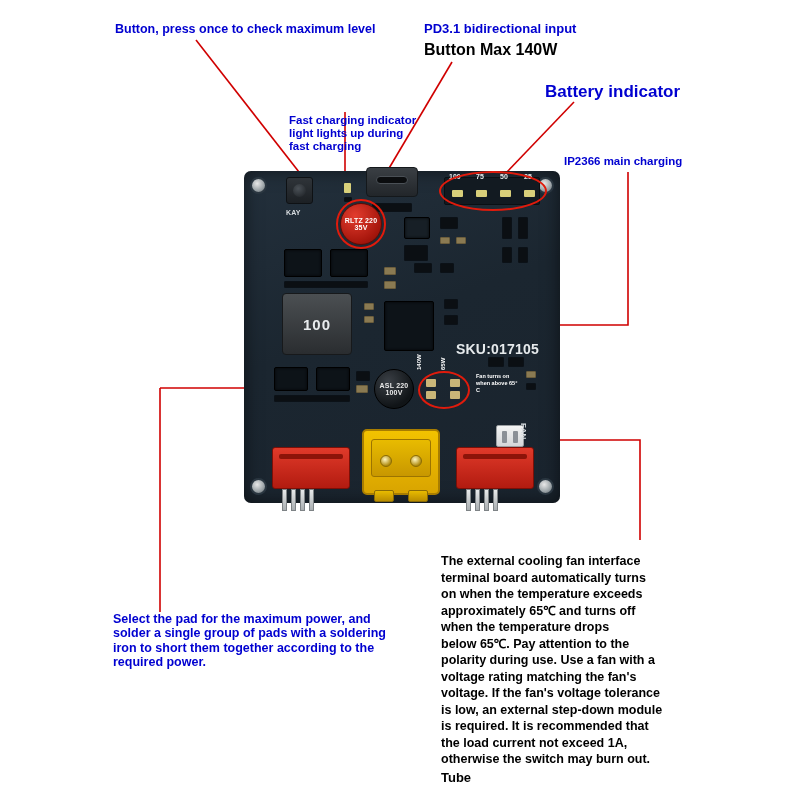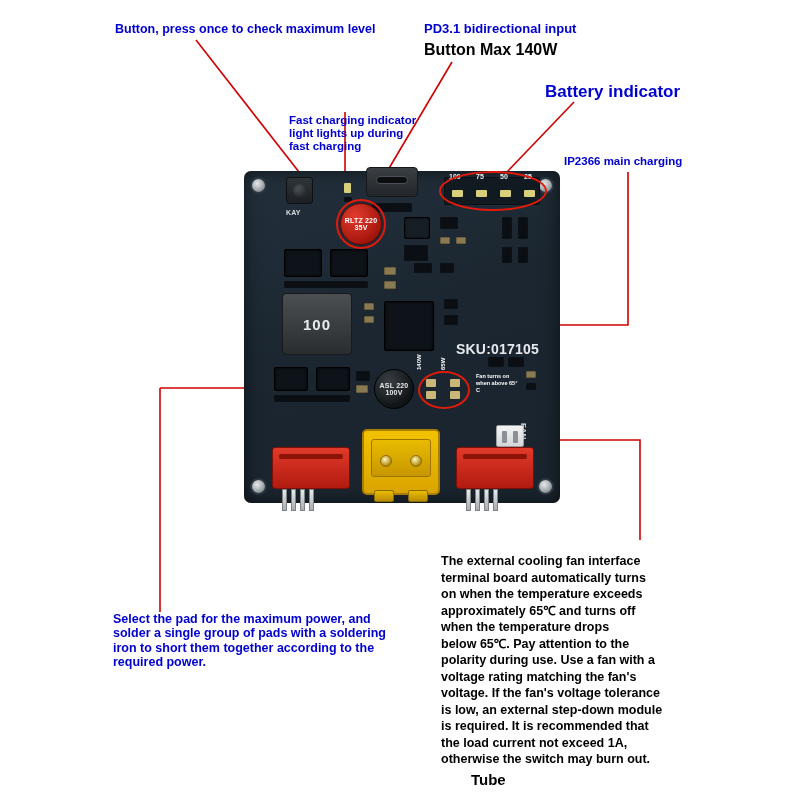--- a/index.html
+++ b/index.html
@@ -283,21 +283,21 @@
 when the temperature drops
 below 65℃. Pay attention to the
 polarity during use. Use a fan with a
 voltage rating matching the fan's
 voltage. If the fan's voltage tolerance
 is low, an external step-down module
 is required. It is recommended that
 the load current not exceed 1A,
 otherwise the switch may burn out.</div>
 
-  <div class="anno black" style="left:441px; top:771px; font-size:15px;margin-left:30px;">Tube</div>
+  <div class="anno black" style="left:441px; top:771px; font-size:13px;">Tube</div>
 
   <div id="board">
 
     <div class="hole" style="left:6px; top:6px;"></div>
     <div class="hole" style="right:6px; top:6px;"></div>
     <div class="hole" style="left:6px; bottom:8px;"></div>
     <div class="hole" style="right:6px; bottom:8px;"></div>
 
     <div id="btn" style="left:42px; top:6px; width:27px; height:27px;"></div>
     <div class="silk" style="left:42px; top:38px; font-size:7px;">KAY</div>

